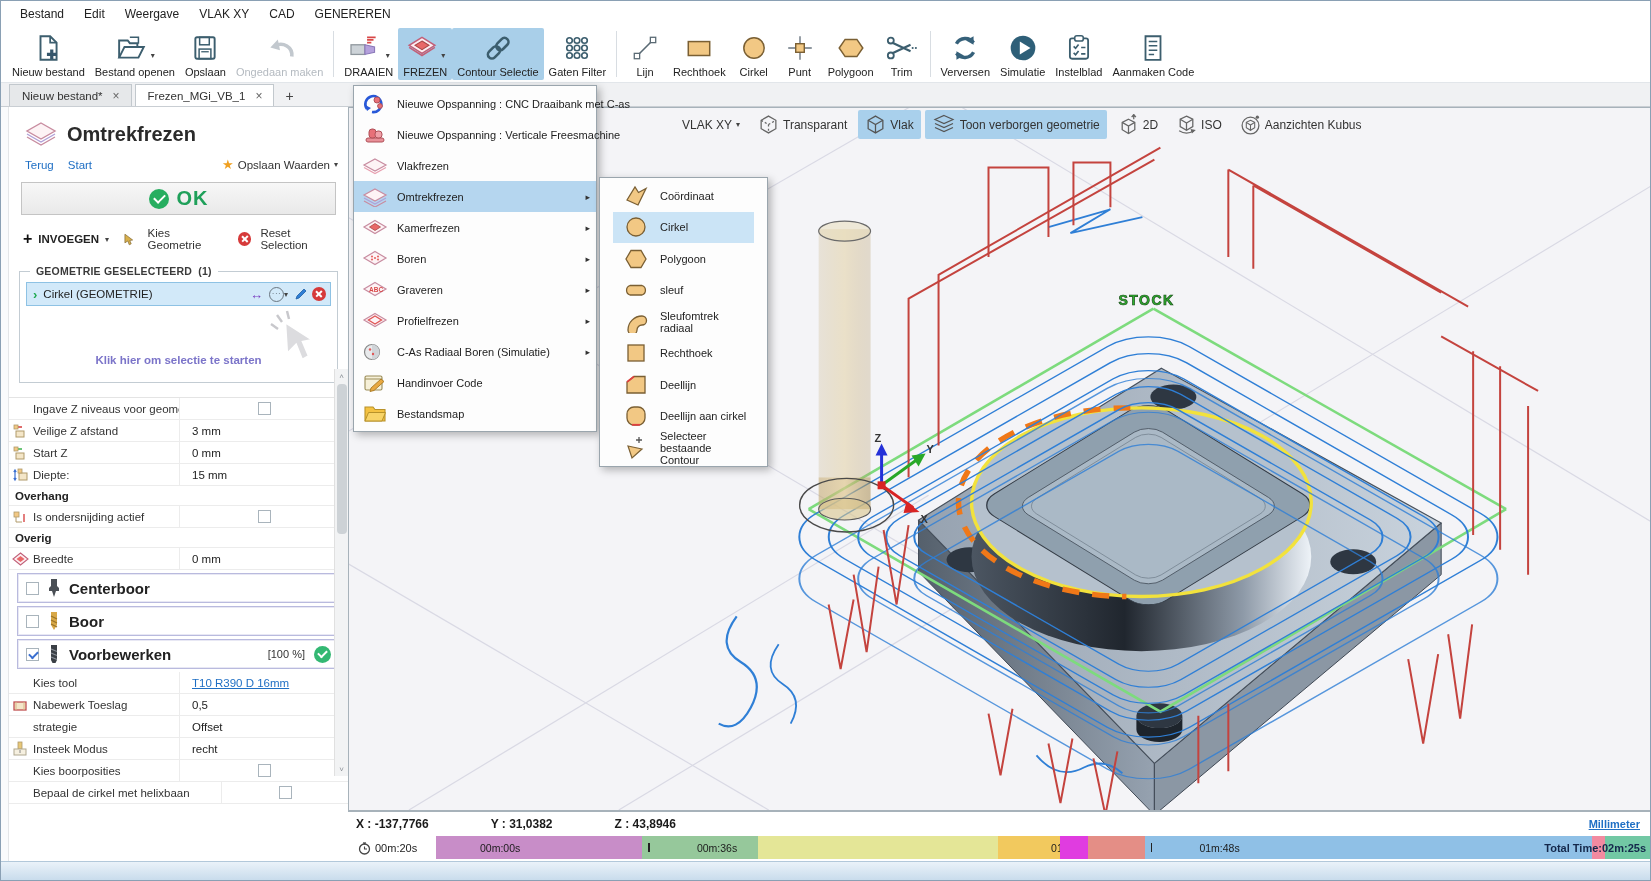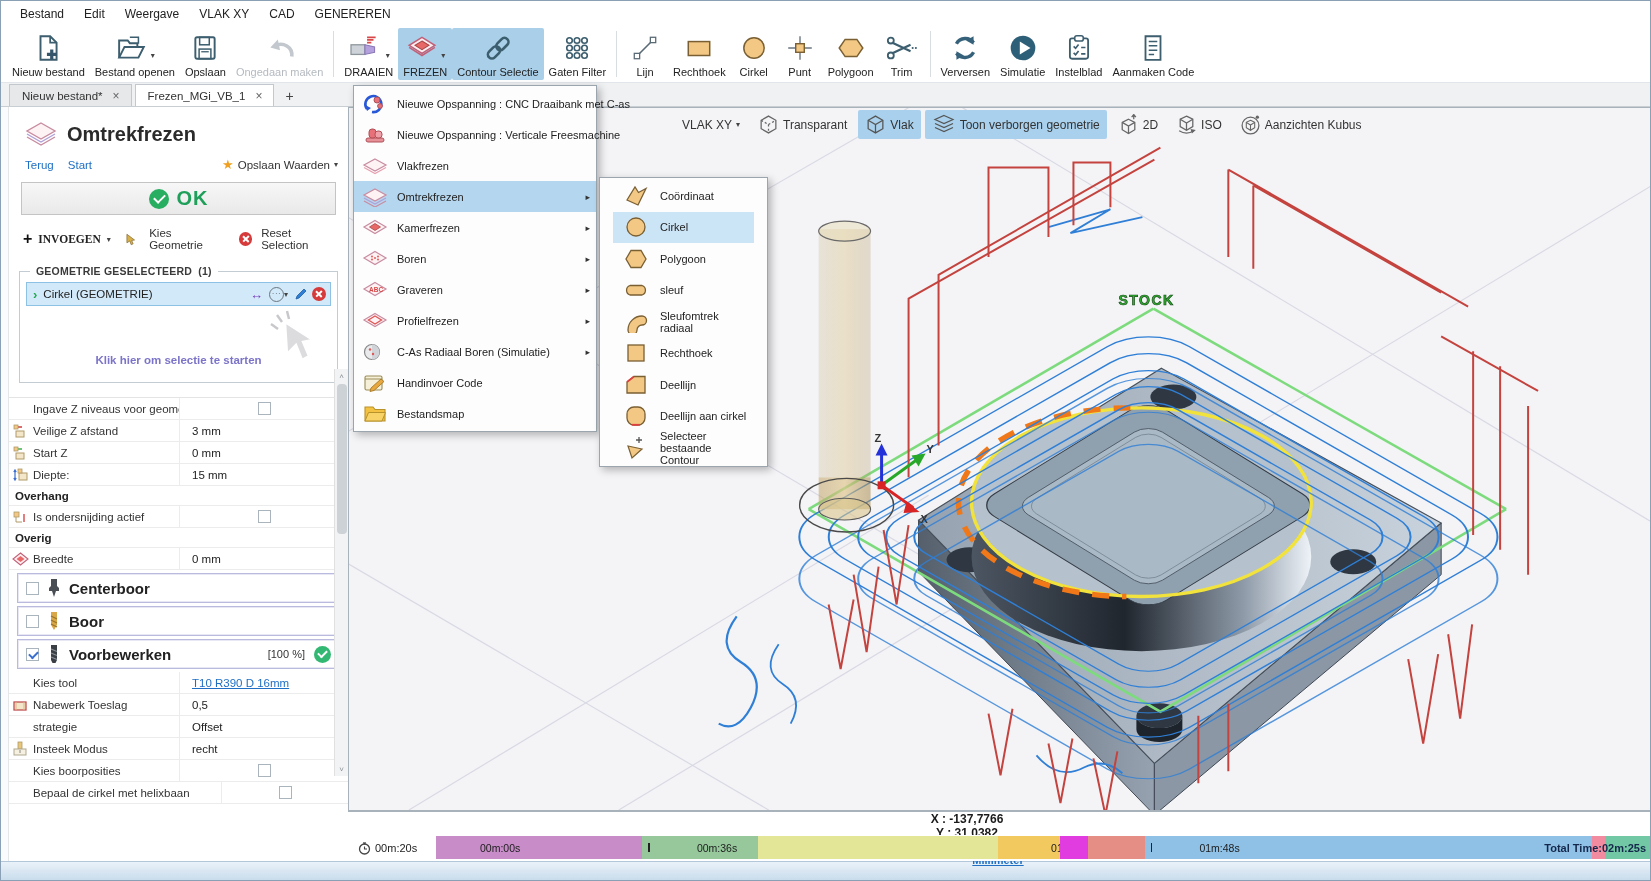--- a/index.html
+++ b/index.html
@@ -41,21 +41,21 @@
   .p-links .spacer { flex:1; }
   .star { color:#f0a020; font-size:13px; margin-right:4px; }
   .savew { color:#333; font-size:11.5px; cursor:pointer; }
   .savew-caret { font-size:8px; color:#444; margin-left:4px; }
   .ok-btn { margin:4px 12px 10px; height:33px; background:linear-gradient(#f7f7f7,#e9e9e9); border:1px solid #c4c4c4; display:flex; align-items:center; justify-content:center; gap:8px; cursor:pointer; }
   .ok-btn .oktext { color:#1fa05a; font-size:20px; font-weight:700; letter-spacing:1px; }
   .okcheck { width:20px; height:20px; border-radius:50%; background:#27ae60; position:relative; }
   .okcheck::after, .greencheck::after { content:""; position:absolute; left:5px; top:5px; width:9px; height:5px; border-left:2.5px solid #fff; border-bottom:2.5px solid #fff; transform:rotate(-45deg); }
   .action-row { display:flex; align-items:center; gap:6px; padding:2px 10px 8px 14px; font-size:11.5px; }
   .plusbold { font-size:16px; font-weight:700; color:#111; line-height:12px; }
-  .invoegen { font-weight:600; color:#222;font-family:Liberation Serif, serif; }
+  .invoegen { font-weight:600; color:#222; }
   .mini-caret { font-size:8px; color:#444; }
   .kies { color:#333; margin-left:6px; cursor:pointer; }
   .reset { color:#333; cursor:pointer; }
   .redx { width:14px; height:14px; border-radius:50%; background:#d63a3a; position:relative; display:inline-block; vertical-align:-3px; margin:0 3px 0 8px;}
   .redx::before, .redx::after { content:""; position:absolute; left:3.2px; top:6.2px; width:7.6px; height:1.8px; background:#fff; }
   .redx::before { transform:rotate(45deg);} .redx::after { transform:rotate(-45deg);}
 
   .fieldset { margin:12px 10px; border:1px solid #c3ccd3; position:relative; padding:10px 6px 6px; height:112px; }
   .fieldset .legend { position:absolute; top:-7px; left:10px; background:#fff; padding:0 6px; font-size:10.5px; font-weight:700; color:#3a3a3a; letter-spacing:.2px; }
   .sel-row { display:flex; align-items:center; background:#d2e9f9; border:1px solid #8ec2e4; height:24px; padding:0 4px 0 6px; }
@@ -92,21 +92,21 @@
 
   
   .vcol { flex:1; display:flex; flex-direction:column; min-width:0; }
   .viewport { flex:1; position:relative; border:1px solid #a7b2ba; border-right:none; background:#f4f4f7; overflow:hidden; }
   .scene { position:absolute; inset:0; }
   .vtoolbar { position:absolute; top:2px; left:326px; display:flex; align-items:center; gap:4px; font-size:12px; color:#333; z-index:5; }
   .vbtn { display:flex; align-items:center; gap:4px; padding:4px 7px; cursor:pointer; border-radius:2px; }
   .vbtn.active { background:#a9d0ec; }
   .vcaret { font-size:8px; color:#444; }
 
-  .coordbar { height:24px; background:#fff; border-top:1px solid #a7b2ba; display:flex; align-items:center; font-size:12px; font-weight:700; color:#1a1a1a; padding:0 10px 0 8px;flex-direction:column; }
+  .coordbar { height:24px; background:#fff; border-top:1px solid #a7b2ba; display:flex; align-items:center; font-size:12px; font-weight:700; color:#1a1a1a; padding:0 10px 0 8px; }
   .coordbar .cv { margin-right:62px; }
   .coordbar .spacer { flex:1; }
   .unit-link { font-size:11px; font-weight:700; color:#1f6fc4; text-decoration:underline; cursor:pointer; }
 
   .timeline { height:26px; display:flex; align-items:stretch; background:#fff; position:relative; }
   .tl-elapsed { width:88px; display:flex; align-items:center; gap:4px; font-size:11px; color:#222; padding-left:10px; }
   .tl-track { flex:1; display:flex; position:relative; margin:1px 0 2px; }
   .seg { height:100%; position:relative; display:flex; align-items:center; overflow:visible; cursor:pointer; }
   .seg .tick { width:1.5px; height:9px; background:#222; margin:0 3px 0 6px; align-self:center; }
   .seg .seglabel { font-size:10.5px; color:#1c1c1c; white-space:nowrap; padding-left:11px;margin-left:33px; }

